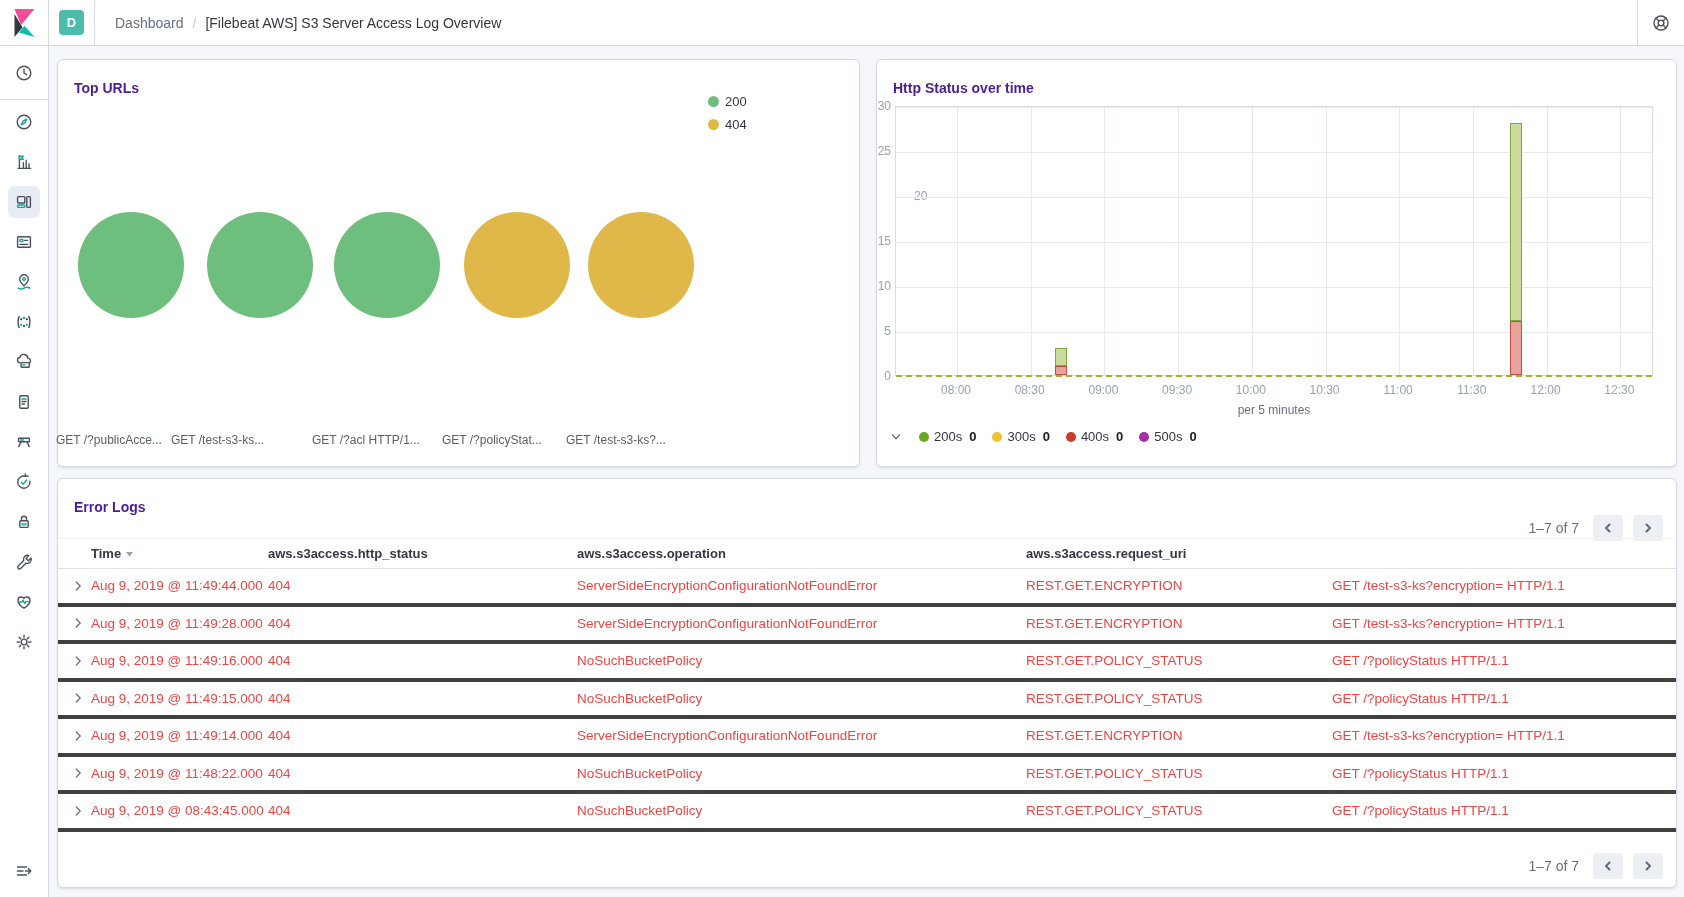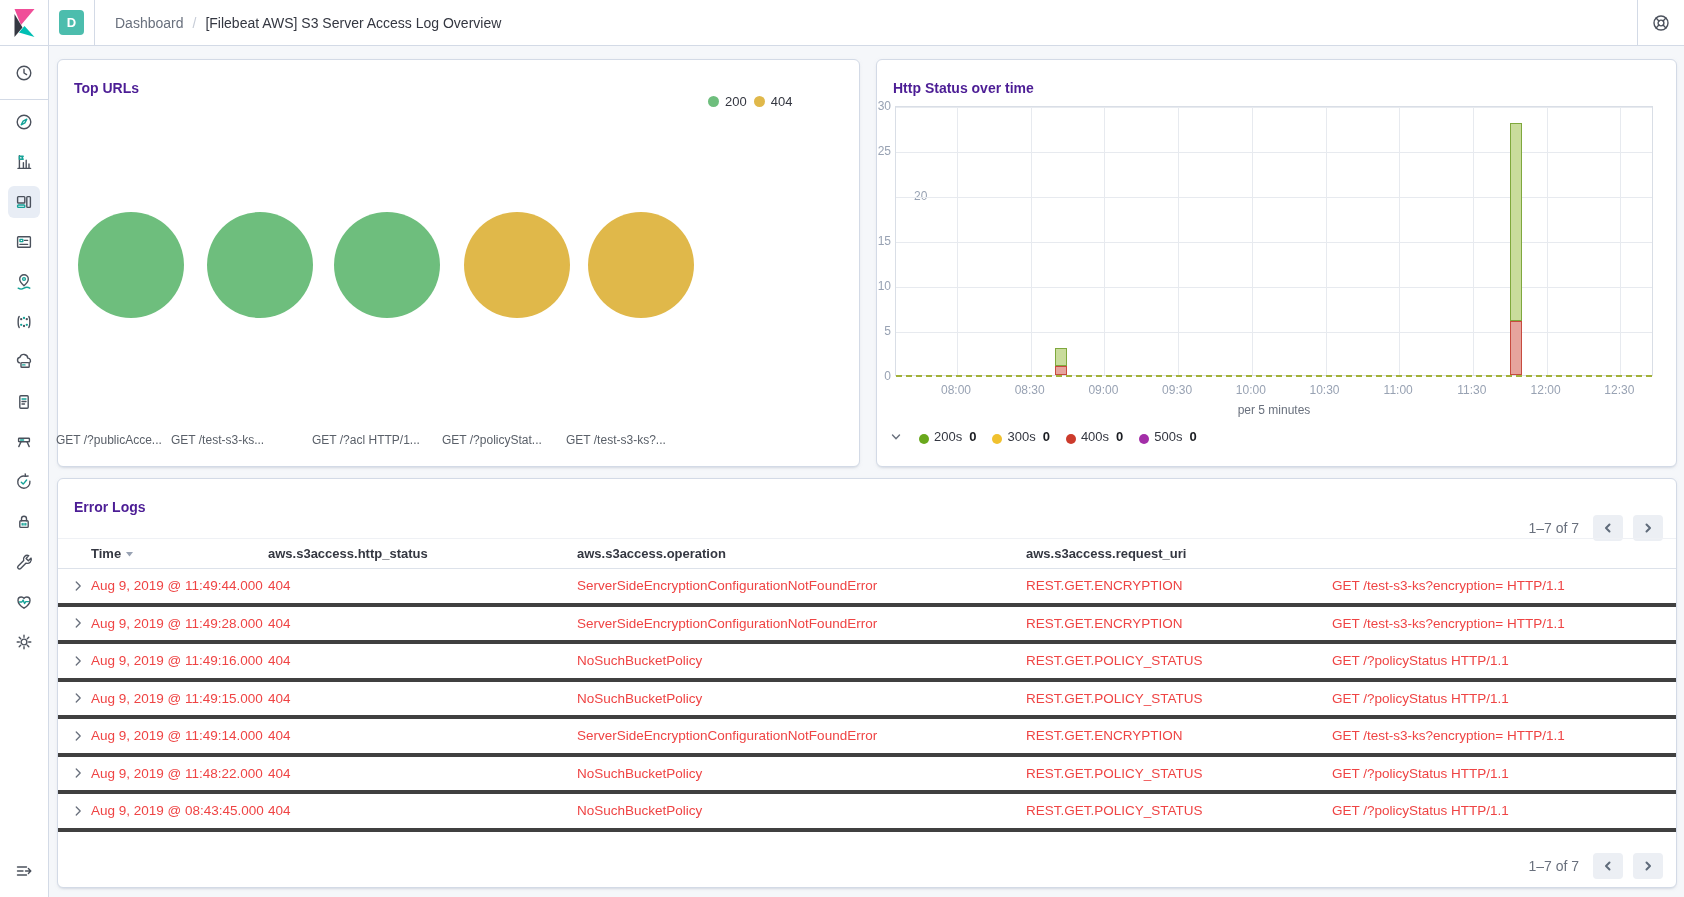--- a/index.html
+++ b/index.html
@@ -41,39 +41,39 @@
   
   .main { position:absolute; left:49px; top:46px; right:0; bottom:0; }
   .panel { position:absolute; background:#fff; border:1px solid #D3DAE6; border-radius:6px;
            box-shadow:0 2px 2px -1px rgba(152,162,179,.25), 0 1px 5px -2px rgba(152,162,179,.25); }
   #panel-top-urls { left:8px; top:13px; width:803px; height:408px; }
   #panel-http     { left:827px; top:13px; width:801px; height:408px; }
   #panel-logs     { left:8px; top:432px; width:1620px; height:410px; }
   .panel-title { position:absolute; left:16px; top:12px; font-size:14px; font-weight:700; color:#4c1d95;margin-top:8px; }
 
   
-  .tu-legend { position:absolute; left:650px; top:33px; display:flex; gap:7px; }
+  .tu-legend { position:absolute; left:650px; top:33px; display:flex; flex-direction:column; gap:7px; }
   .tu-legend-item { display:flex; align-items:center; gap:6px; height:16px; font-size:13px; color:#343741; cursor:pointer; }
   .tu-dot { width:11px; height:11px; border-radius:50%; }
   .bubble { position:absolute; top:152px; width:106px; height:106px; border-radius:50%; }
   .bubble-label { position:absolute; top:373px; width:150px; margin-left:-75px; text-align:left;
                   font-size:12px; color:#5A6069; white-space:nowrap; }
 
   
   .hs-plot { position:absolute; left:18px; top:46px; width:758px; height:270px;
              border:1px solid #D9DEE6;
              background-image:repeating-linear-gradient(to bottom, #E7EAEF 0 1px, transparent 1px 45px); }
   .hs-vline { position:absolute; top:0; bottom:0; width:1px; background:#E7EAEF; }
   .hs-ylab { position:absolute; left:0; width:14px; text-align:right; font-size:12px; color:#98A2B3; line-height:16px; }
   .hs-xlab { position:absolute; top:323px; width:60px; text-align:center; font-size:12px; color:#98A2B3; }
   .hs-xcaption { position:absolute; left:18px; top:343px; width:758px; text-align:center; font-size:12px; color:#69707D; }
   .hs-zero { position:absolute; left:0; right:0; top:268px; border-top:2px dashed #A2B139; }
   .hs-bar { position:absolute; width:12px; border:1px solid; }
   .hs-legend { position:absolute; left:12px; top:369px; display:flex; align-items:center; gap:16px; }
-  .hs-legend-item { display:flex; align-items:flex-end; gap:5px; font-size:13px; color:#343741; cursor:pointer; }
+  .hs-legend-item { display:flex; align-items:center; gap:5px; font-size:13px; color:#343741; cursor:pointer; }
   .hs-ldot { width:10px; height:10px; border-radius:50%; }
   .hs-lval { font-weight:600; color:#1A1C21; margin-left:2px; }
 
   
   .el-pagination { position:absolute; right:13px; display:flex; align-items:center; gap:10px;margin-left:48px; }
   .el-pagination.top { top:36px; }
   .el-pagination.bottom { top:374px; }
   .pg-text { font-size:14px; color:#69707D; margin-right:4px; }
   .pg-btn { width:30px; height:26px; border-radius:4px; background:#ECEFF4; border:none;
             display:flex; align-items:center; justify-content:center; cursor:pointer; }

